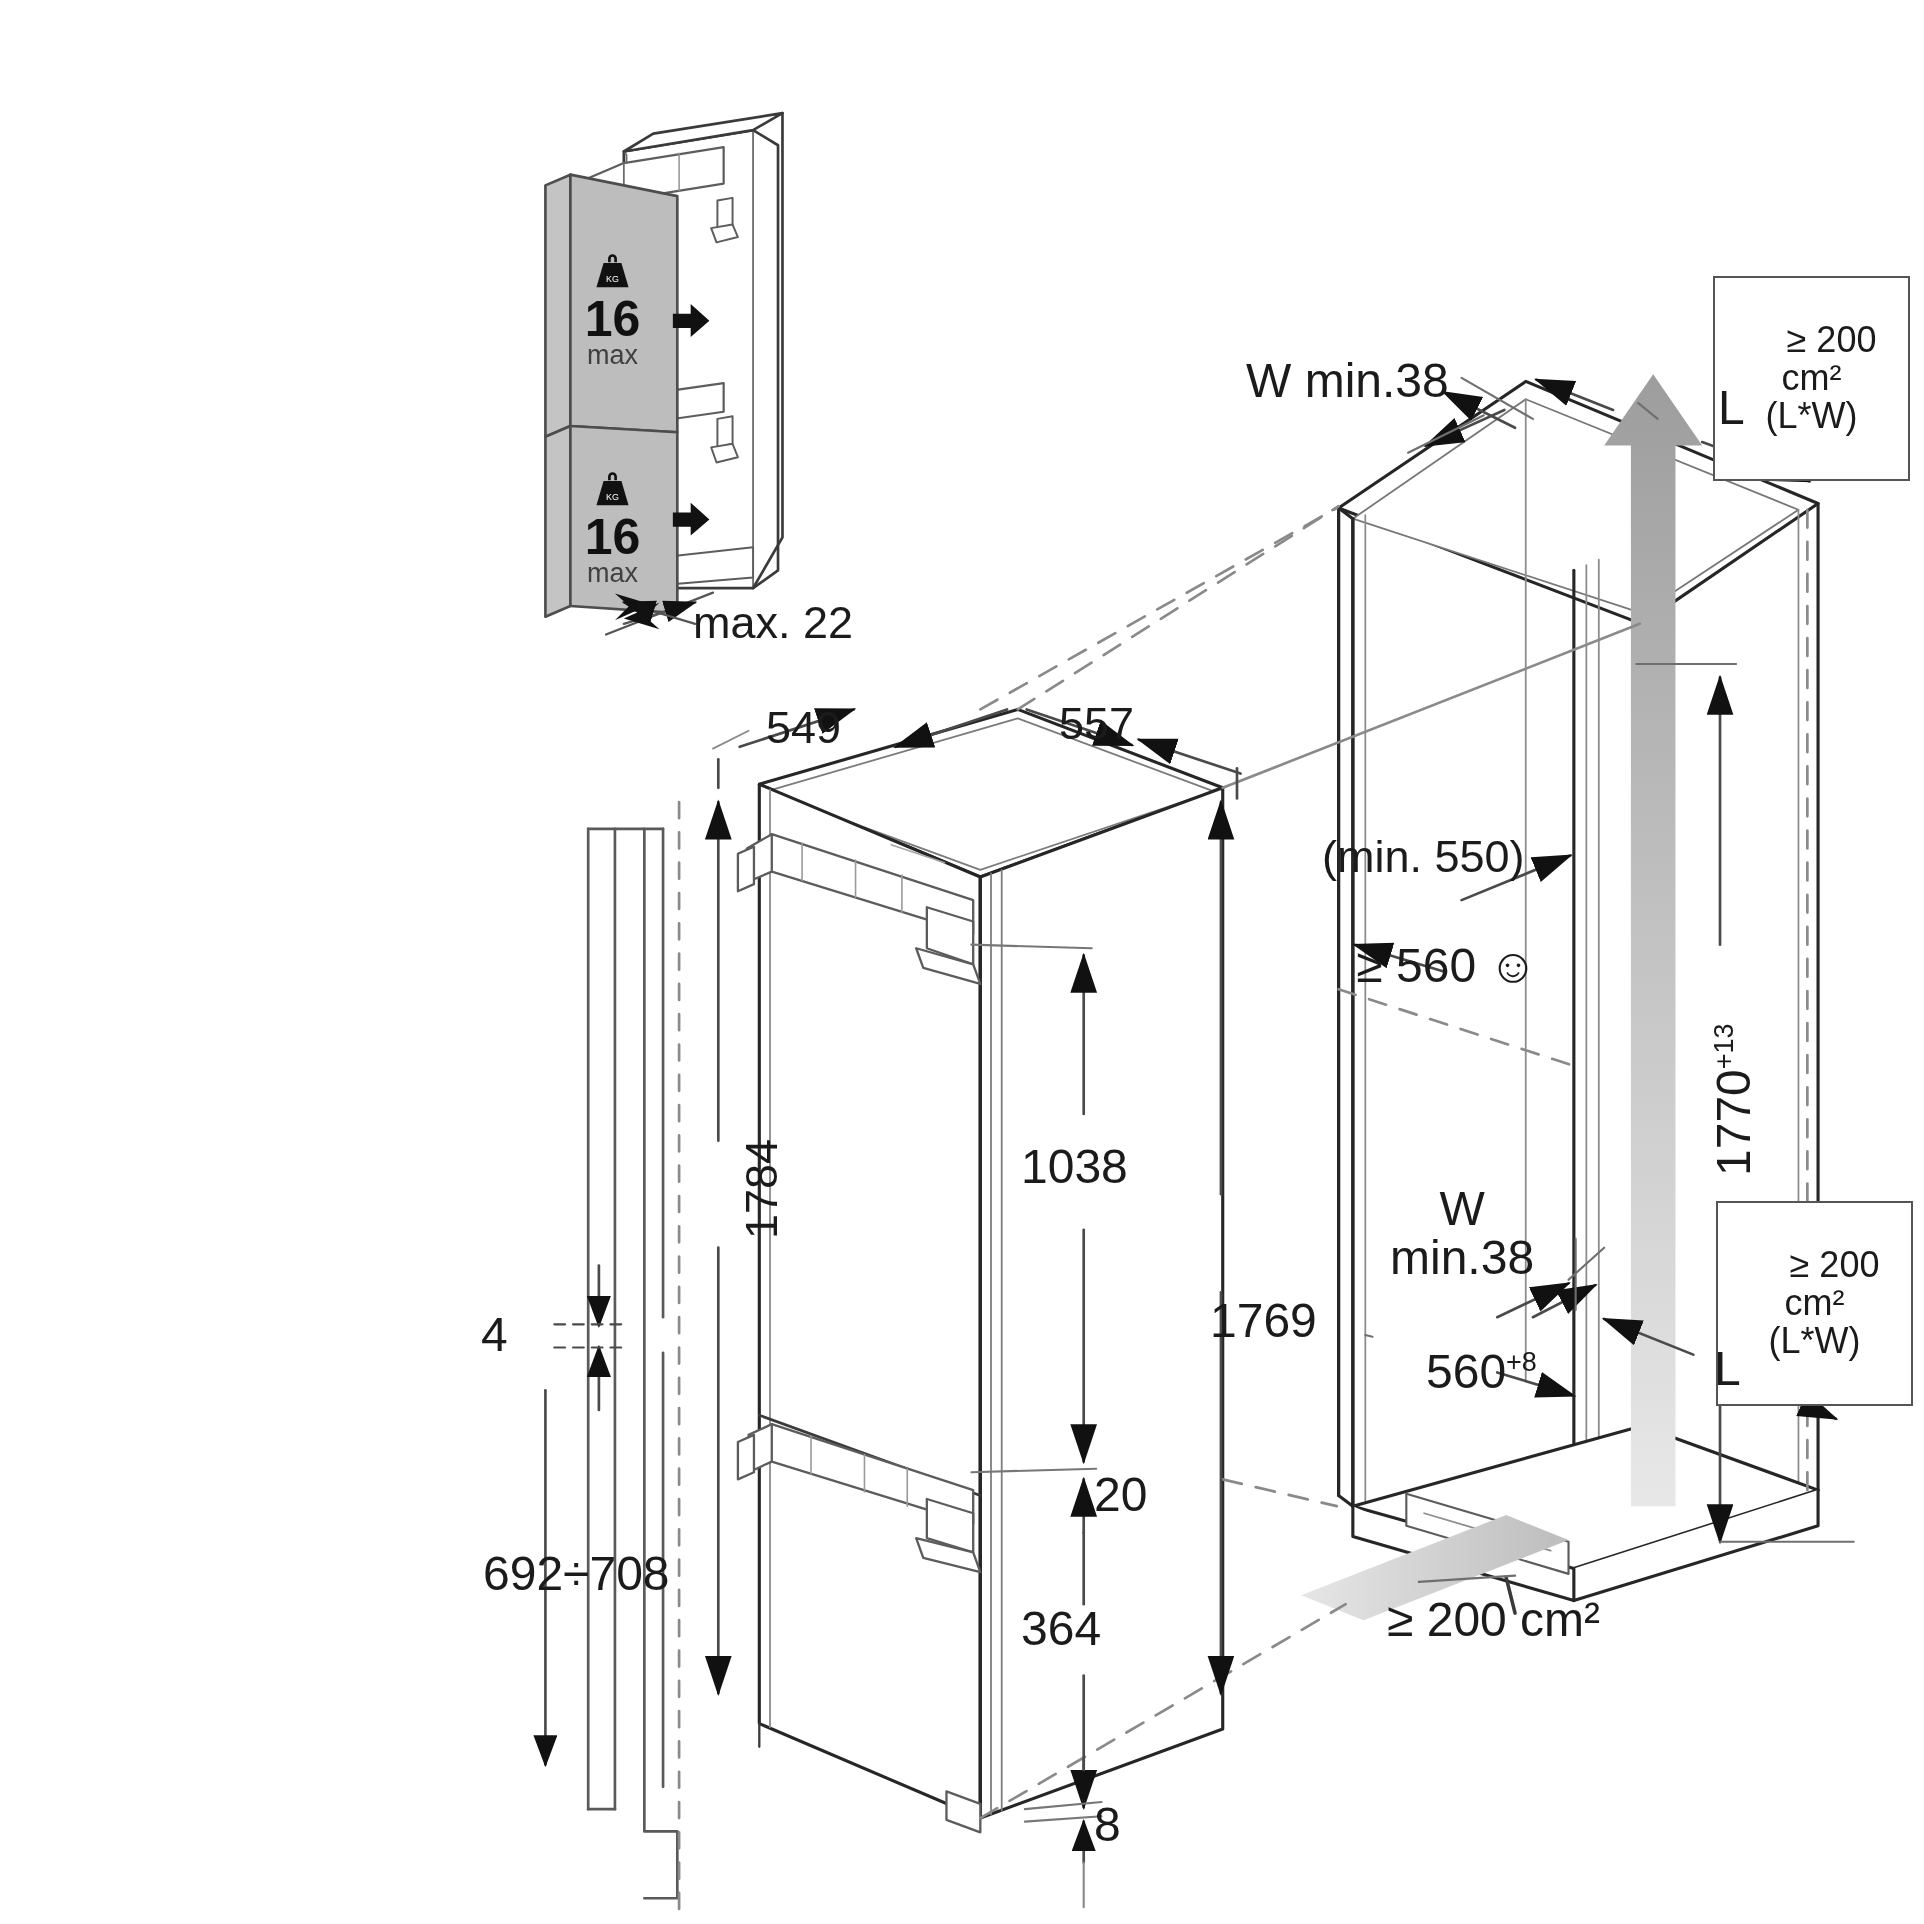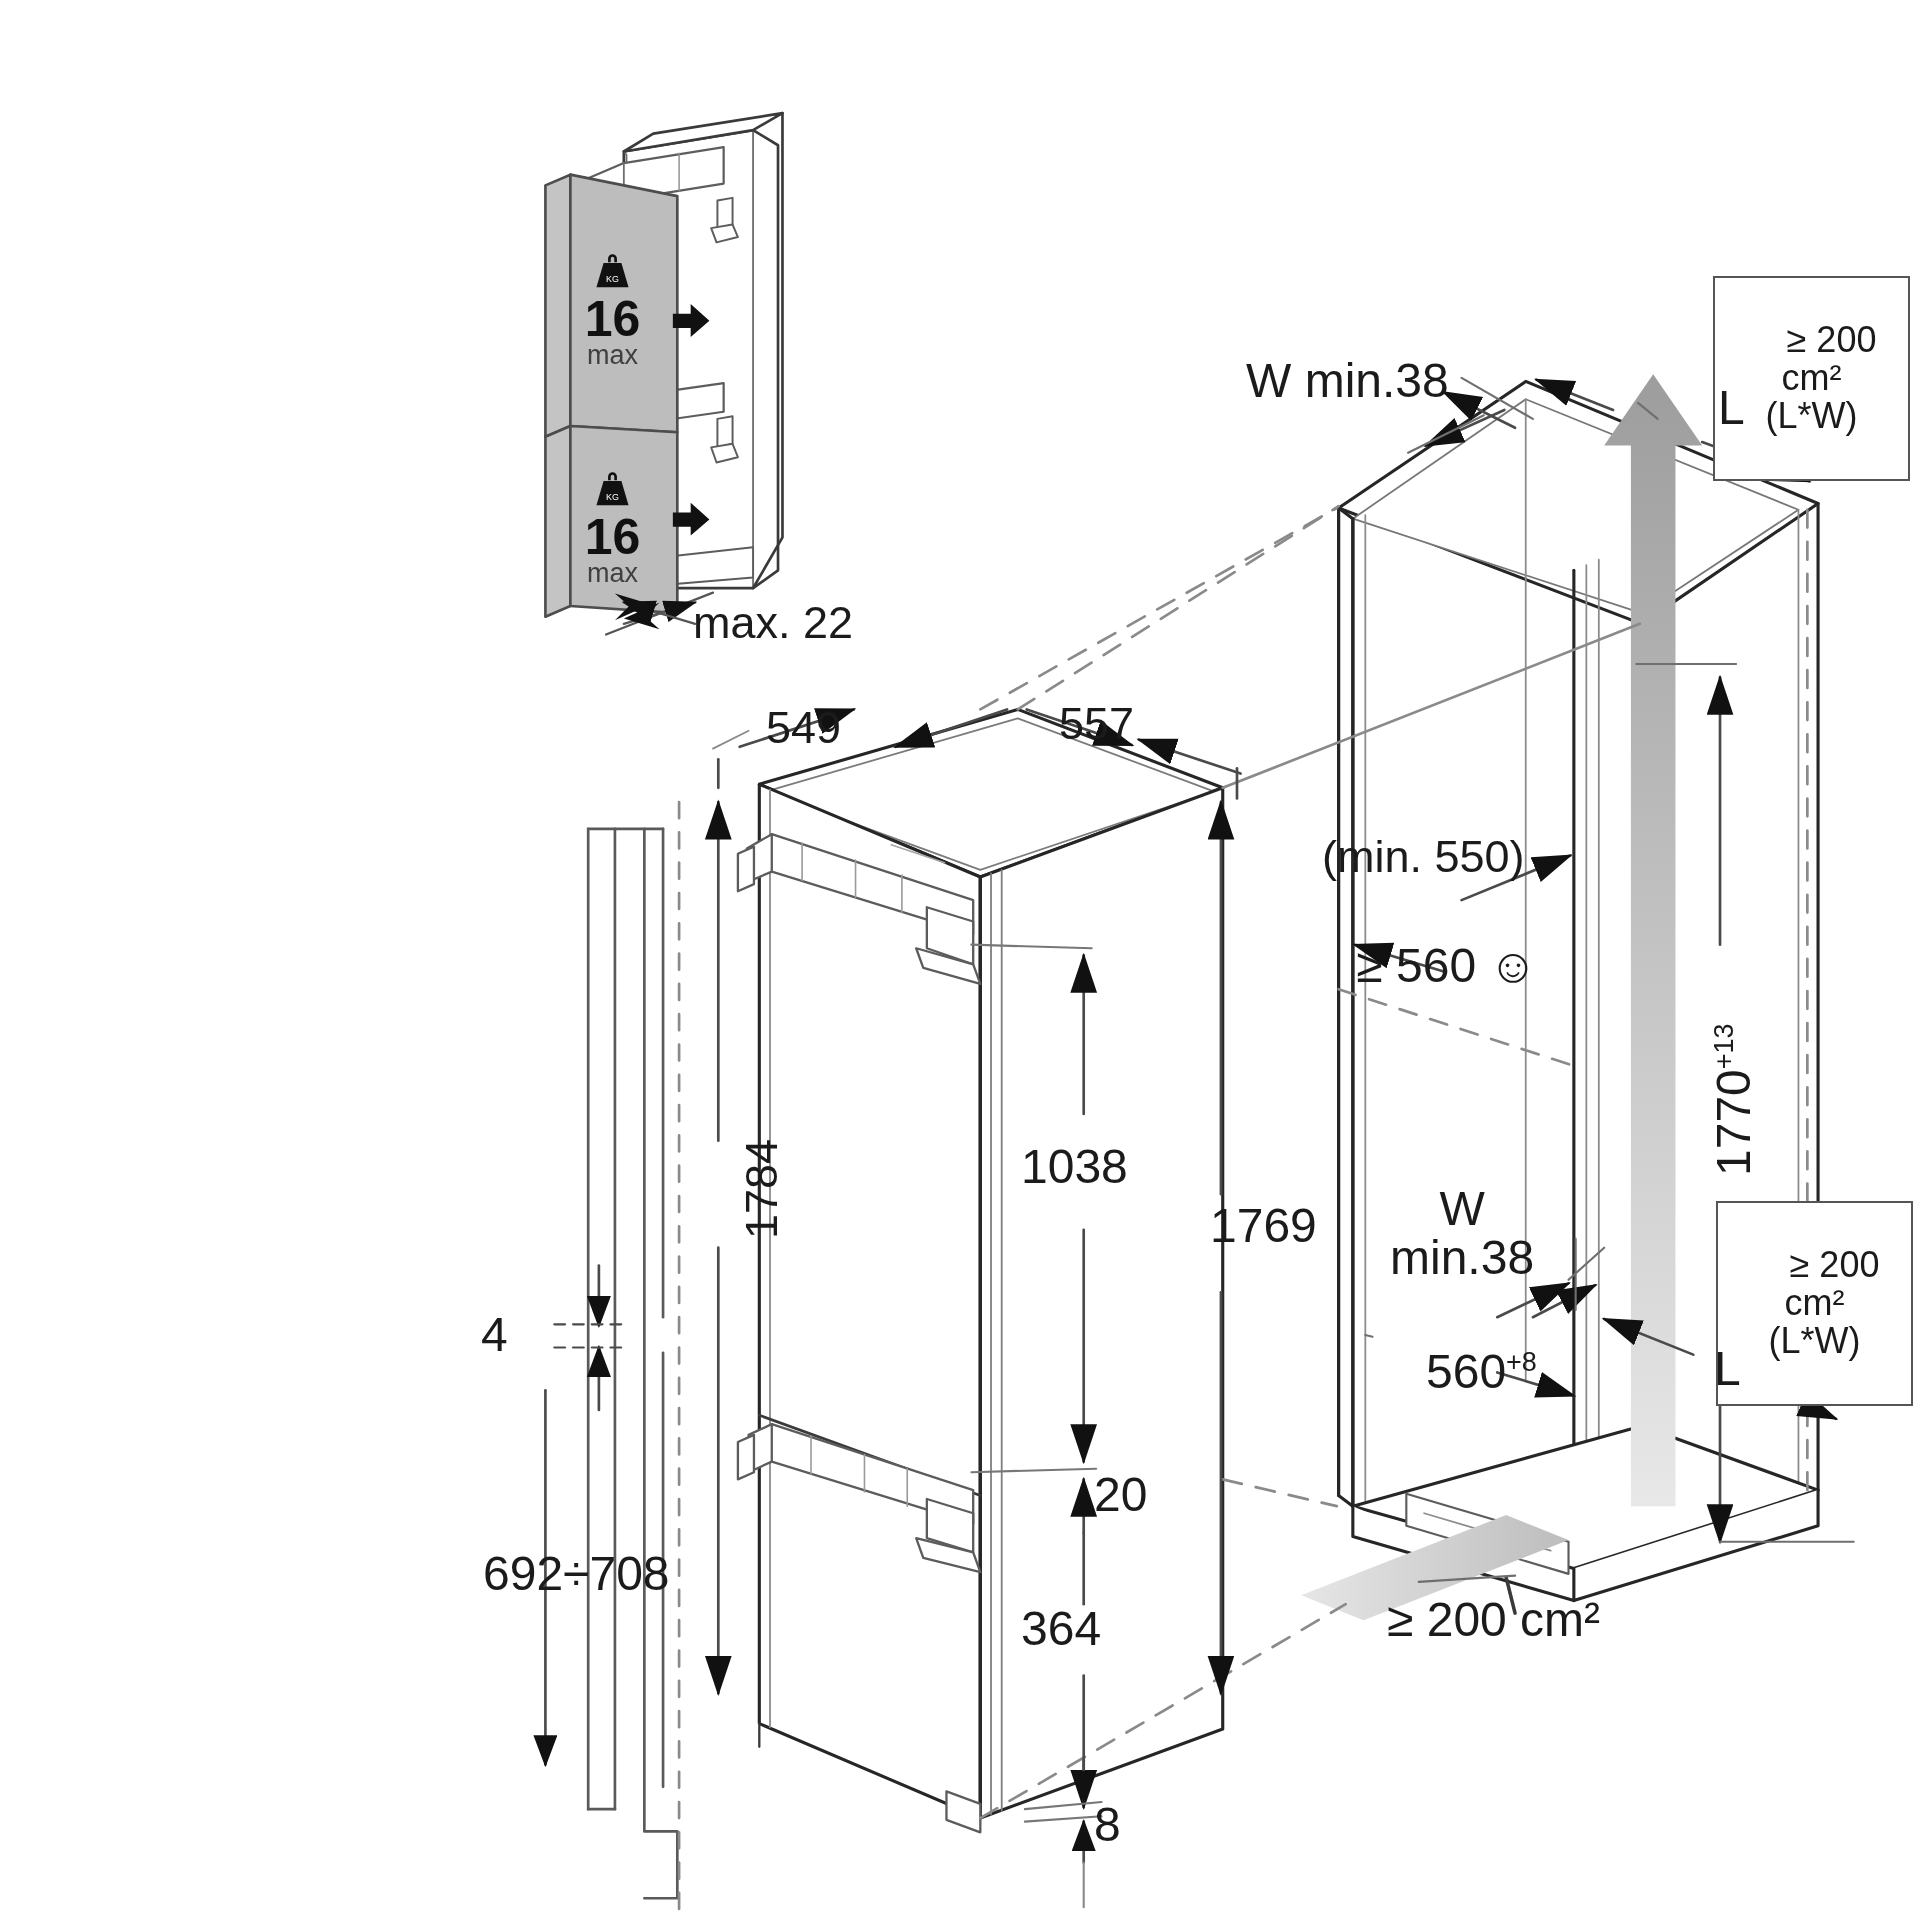--- a/index.html
+++ b/index.html
@@ -340,21 +340,21 @@
 
   <div class="lbl t-dim" style="left:693px;top:599px;">max. 22</div>
 
   <div class="lbl t-dim" style="left:766px;top:704px;">549</div>
   <div class="lbl t-dim" style="left:1059px;top:700px;">557</div>
 
   <div class="lbl t-dim rot90" style="left:738px;top:1239px;">1784</div>
 
   <div class="lbl t-dim-lg" style="left:1021px;top:1142px;">1038</div>
 
-  <div class="lbl t-dim-lg" style="left:1210px;top:1201px;text-align:right;">1769</div>
+  <div class="lbl t-dim-lg" style="left:1210px;top:1296px;text-align:right;">1769</div>
 
   <div class="lbl t-dim-lg" style="left:1094px;top:1470px;">20</div>
 
   <div class="lbl t-dim-lg" style="left:1021px;top:1604px;">364</div>
 
   <div class="lbl t-dim-lg" style="left:1094px;top:1800px;">8</div>
 
   <div class="lbl t-dim-lg" style="left:481px;top:1310px;">4</div>
 
   <div class="lbl t-dim-lg" style="left:483px;top:1549px;">692÷708</div>

